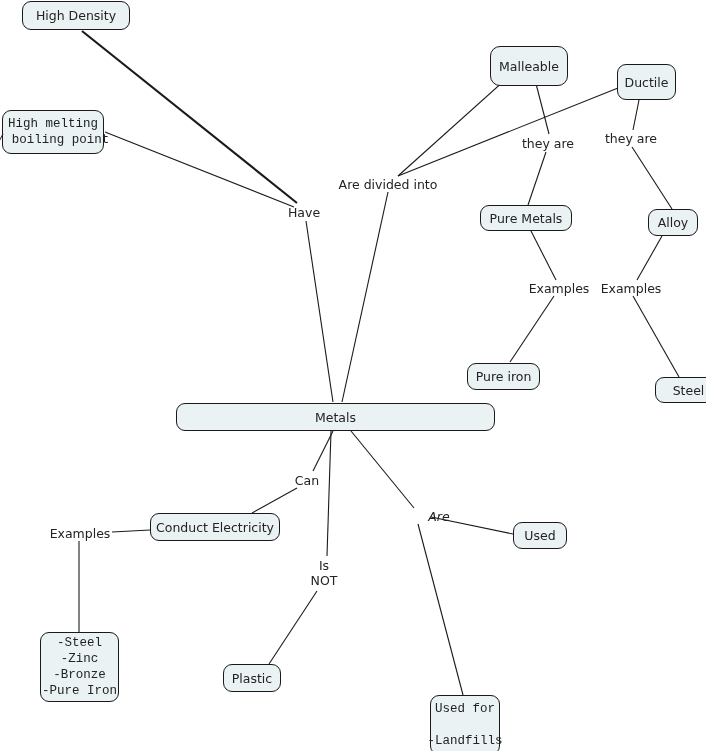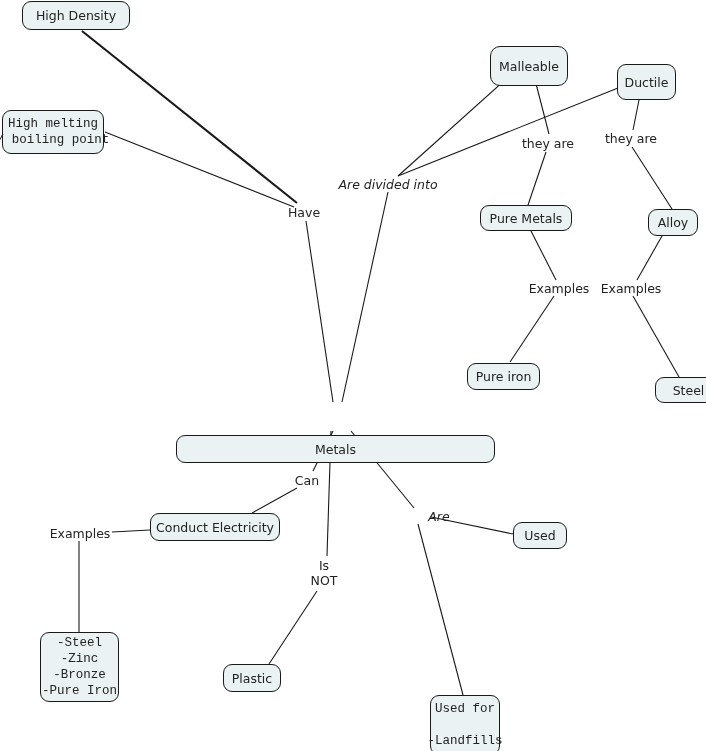--- a/index.html
+++ b/index.html
@@ -92,35 +92,35 @@
   <div id="node-layer">
       <div class="node" style="left: 22px; top: 1px; width: 108px; height: 29px;">High Density</div>
       <div class="node multiline" style="left: 2px; top: 110px; width: 102px; height: 44px;">High melting
 / boiling point</div>
       <div class="node" style="left: 490px; top: 46px; width: 78px; height: 40px; border-radius: 10px;">Malleable</div>
       <div class="node" style="left: 617px; top: 64px; width: 59px; height: 36px;">Ductile</div>
       <div class="node" style="left: 480px; top: 205px; width: 92px; height: 26px;">Pure Metals</div>
       <div class="node" style="left: 648px; top: 209px; width: 50px; height: 27px;">Alloy</div>
       <div class="node" style="left: 467px; top: 363px; width: 73px; height: 27px;">Pure iron</div>
       <div class="node" style="left: 655px; top: 377px; width: 67px; height: 26px;">Steel</div>
-      <div class="node" style="left: 176px; top: 403px; width: 319px; height: 28px; margin-top: 32px;">Metals</div>
+      <div class="node" style="left: 176px; top: 403px; width: 319px; height: 28px;">Metals</div>
       <div class="node" style="left: 150px; top: 513px; width: 130px; height: 28px;">Conduct Electricity</div>
       <div class="node" style="left: 513px; top: 522px; width: 54px; height: 27px;">Used</div>
       <div class="node multiline" style="left: 40px; top: 632px; width: 79px; height: 70px;">-Steel
 -Zinc
 -Bronze
 -Pure Iron</div>
       <div class="node" style="left: 223px; top: 664px; width: 58px; height: 28px;">Plastic</div>
       <div class="node multiline" style="left: 430px; top: 695px; width: 70px; height: 60px;">Used for
 
 -Landfills</div>
     </div>
   <div id="label-layer">
       <div class="link-label" style="left: 304px; top: 212px;">Have</div>
-      <div class="link-label" style="left: 388px; top: 184px; font-style: italic;">Are divided into</div>
+      <div class="link-label" style="left: 388px; top: 184px;">Are divided into</div>
       <div class="link-label" style="left: 548px; top: 143px;">they are</div>
       <div class="link-label" style="left: 631px; top: 138px;">they are</div>
       <div class="link-label" style="left: 559px; top: 288px;">Examples</div>
       <div class="link-label" style="left: 631px; top: 288px;">Examples</div>
       <div class="link-label" style="left: 307px; top: 480px;">Can</div>
       <div class="link-label" style="left: 439px; top: 516px; font-style: italic;">Are</div>
       <div class="link-label" style="left: 80px; top: 533px;">Examples</div>
       <div class="link-label" style="left: 324px; top: 573px;">Is
 NOT</div>
     </div>

